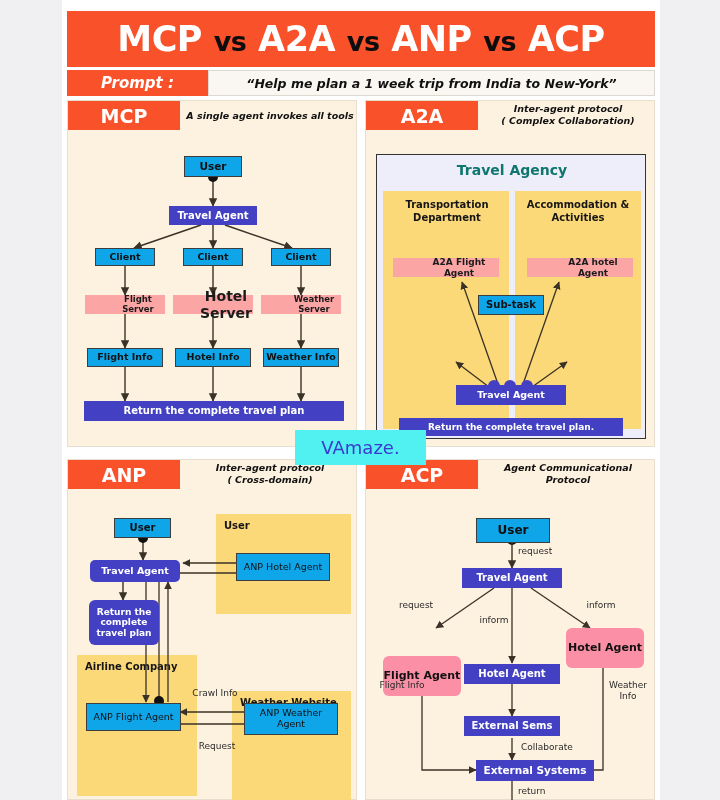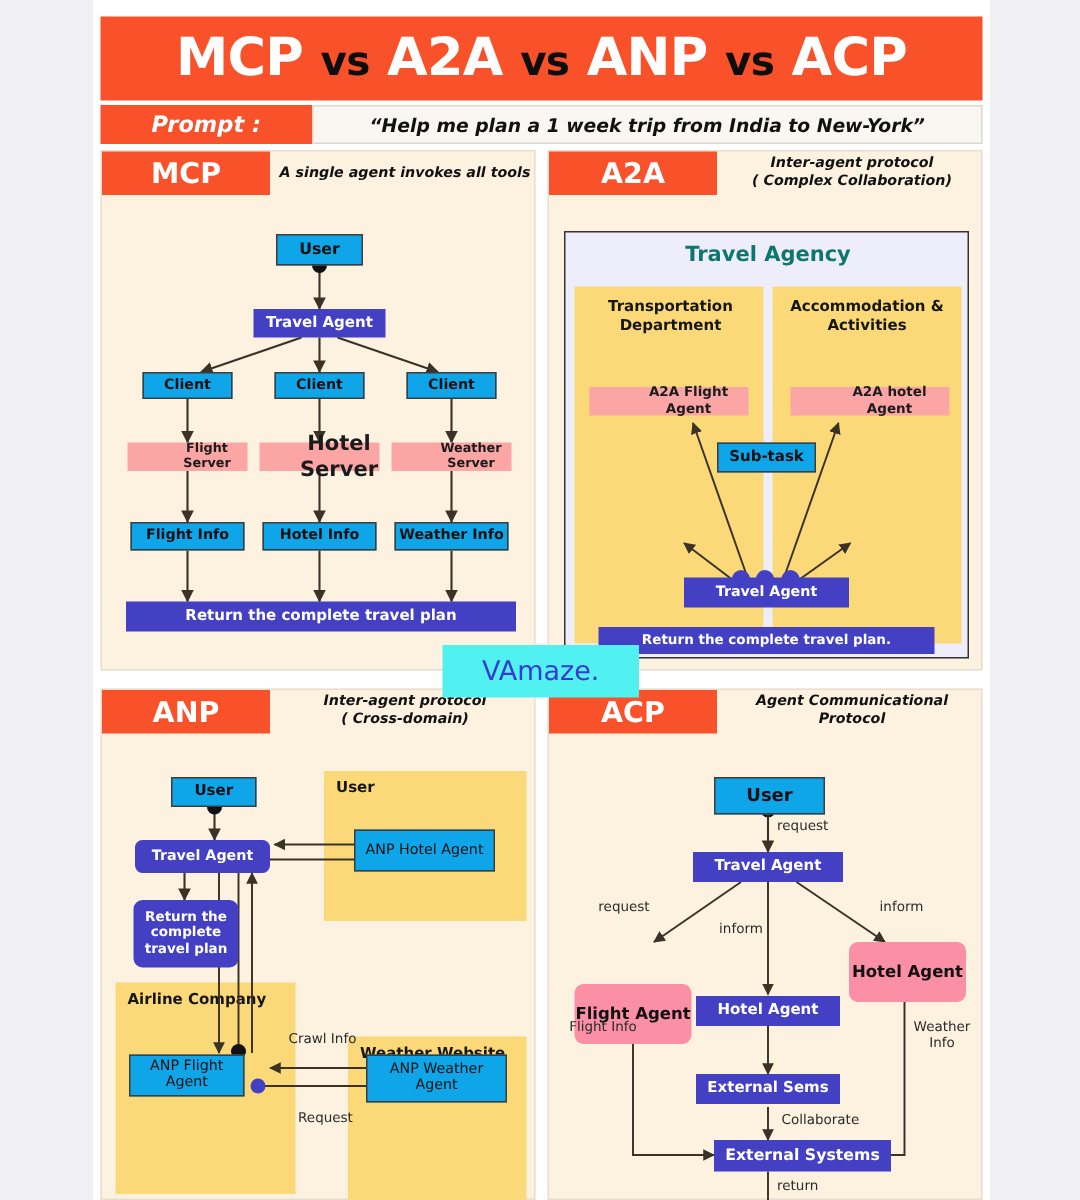--- a/index.html
+++ b/index.html
@@ -241,21 +241,21 @@
       <circle cx="215" cy="252" r="5" fill="#111"></circle>
       <line x1="105" y1="264" x2="215" y2="264" stroke="#3a3226" stroke-width="1.3" marker-end="url(#ah3)"></line>
       <circle cx="104" cy="264" r="5" fill="#4340c4"></circle>
     </svg>
 
     <div class="node n-white" style="left:46px;top:58px;width:57px;height:20px;font-size:10px;">User</div>
     <div class="node n-blue" style="left:22px;top:100px;width:90px;height:22px;border-radius:5px;font-size:9.5px;">Travel Agent</div>
     <div class="node n-blue" style="left:21px;top:140px;width:70px;height:45px;border-radius:6px;font-size:9px;">Return the complete travel plan</div>
 
     <div class="node n-white" style="left:168px;top:93px;width:94px;height:28px;font-size:9.5px;font-weight:normal;">ANP Hotel Agent</div>
-    <div class="node n-white" style="left:18px;top:243px;width:77px;height:28px;font-size:9.5px;font-weight:normal;">ANP Flight Agent</div>
+    <div class="node n-white" style="left:18px;top:243px;width:95px;height:28px;font-size:9.5px;font-weight:normal;">ANP Flight Agent</div>
     <div class="node n-white" style="left:176px;top:243px;width:94px;height:32px;font-size:9.5px;font-weight:normal;">ANP Weather Agent</div>
 
     <div class="lbl" style="left:122px;top:228px;width:50px;">Crawl Info</div>
     <div class="lbl" style="left:124px;top:281px;width:50px;">Request</div>
   </div>
 
   <div class="panel" id="panel-acp">
     <div class="badge">ACP</div>
     <div class="subtitle">
       <div>Agent Communicational</div>

